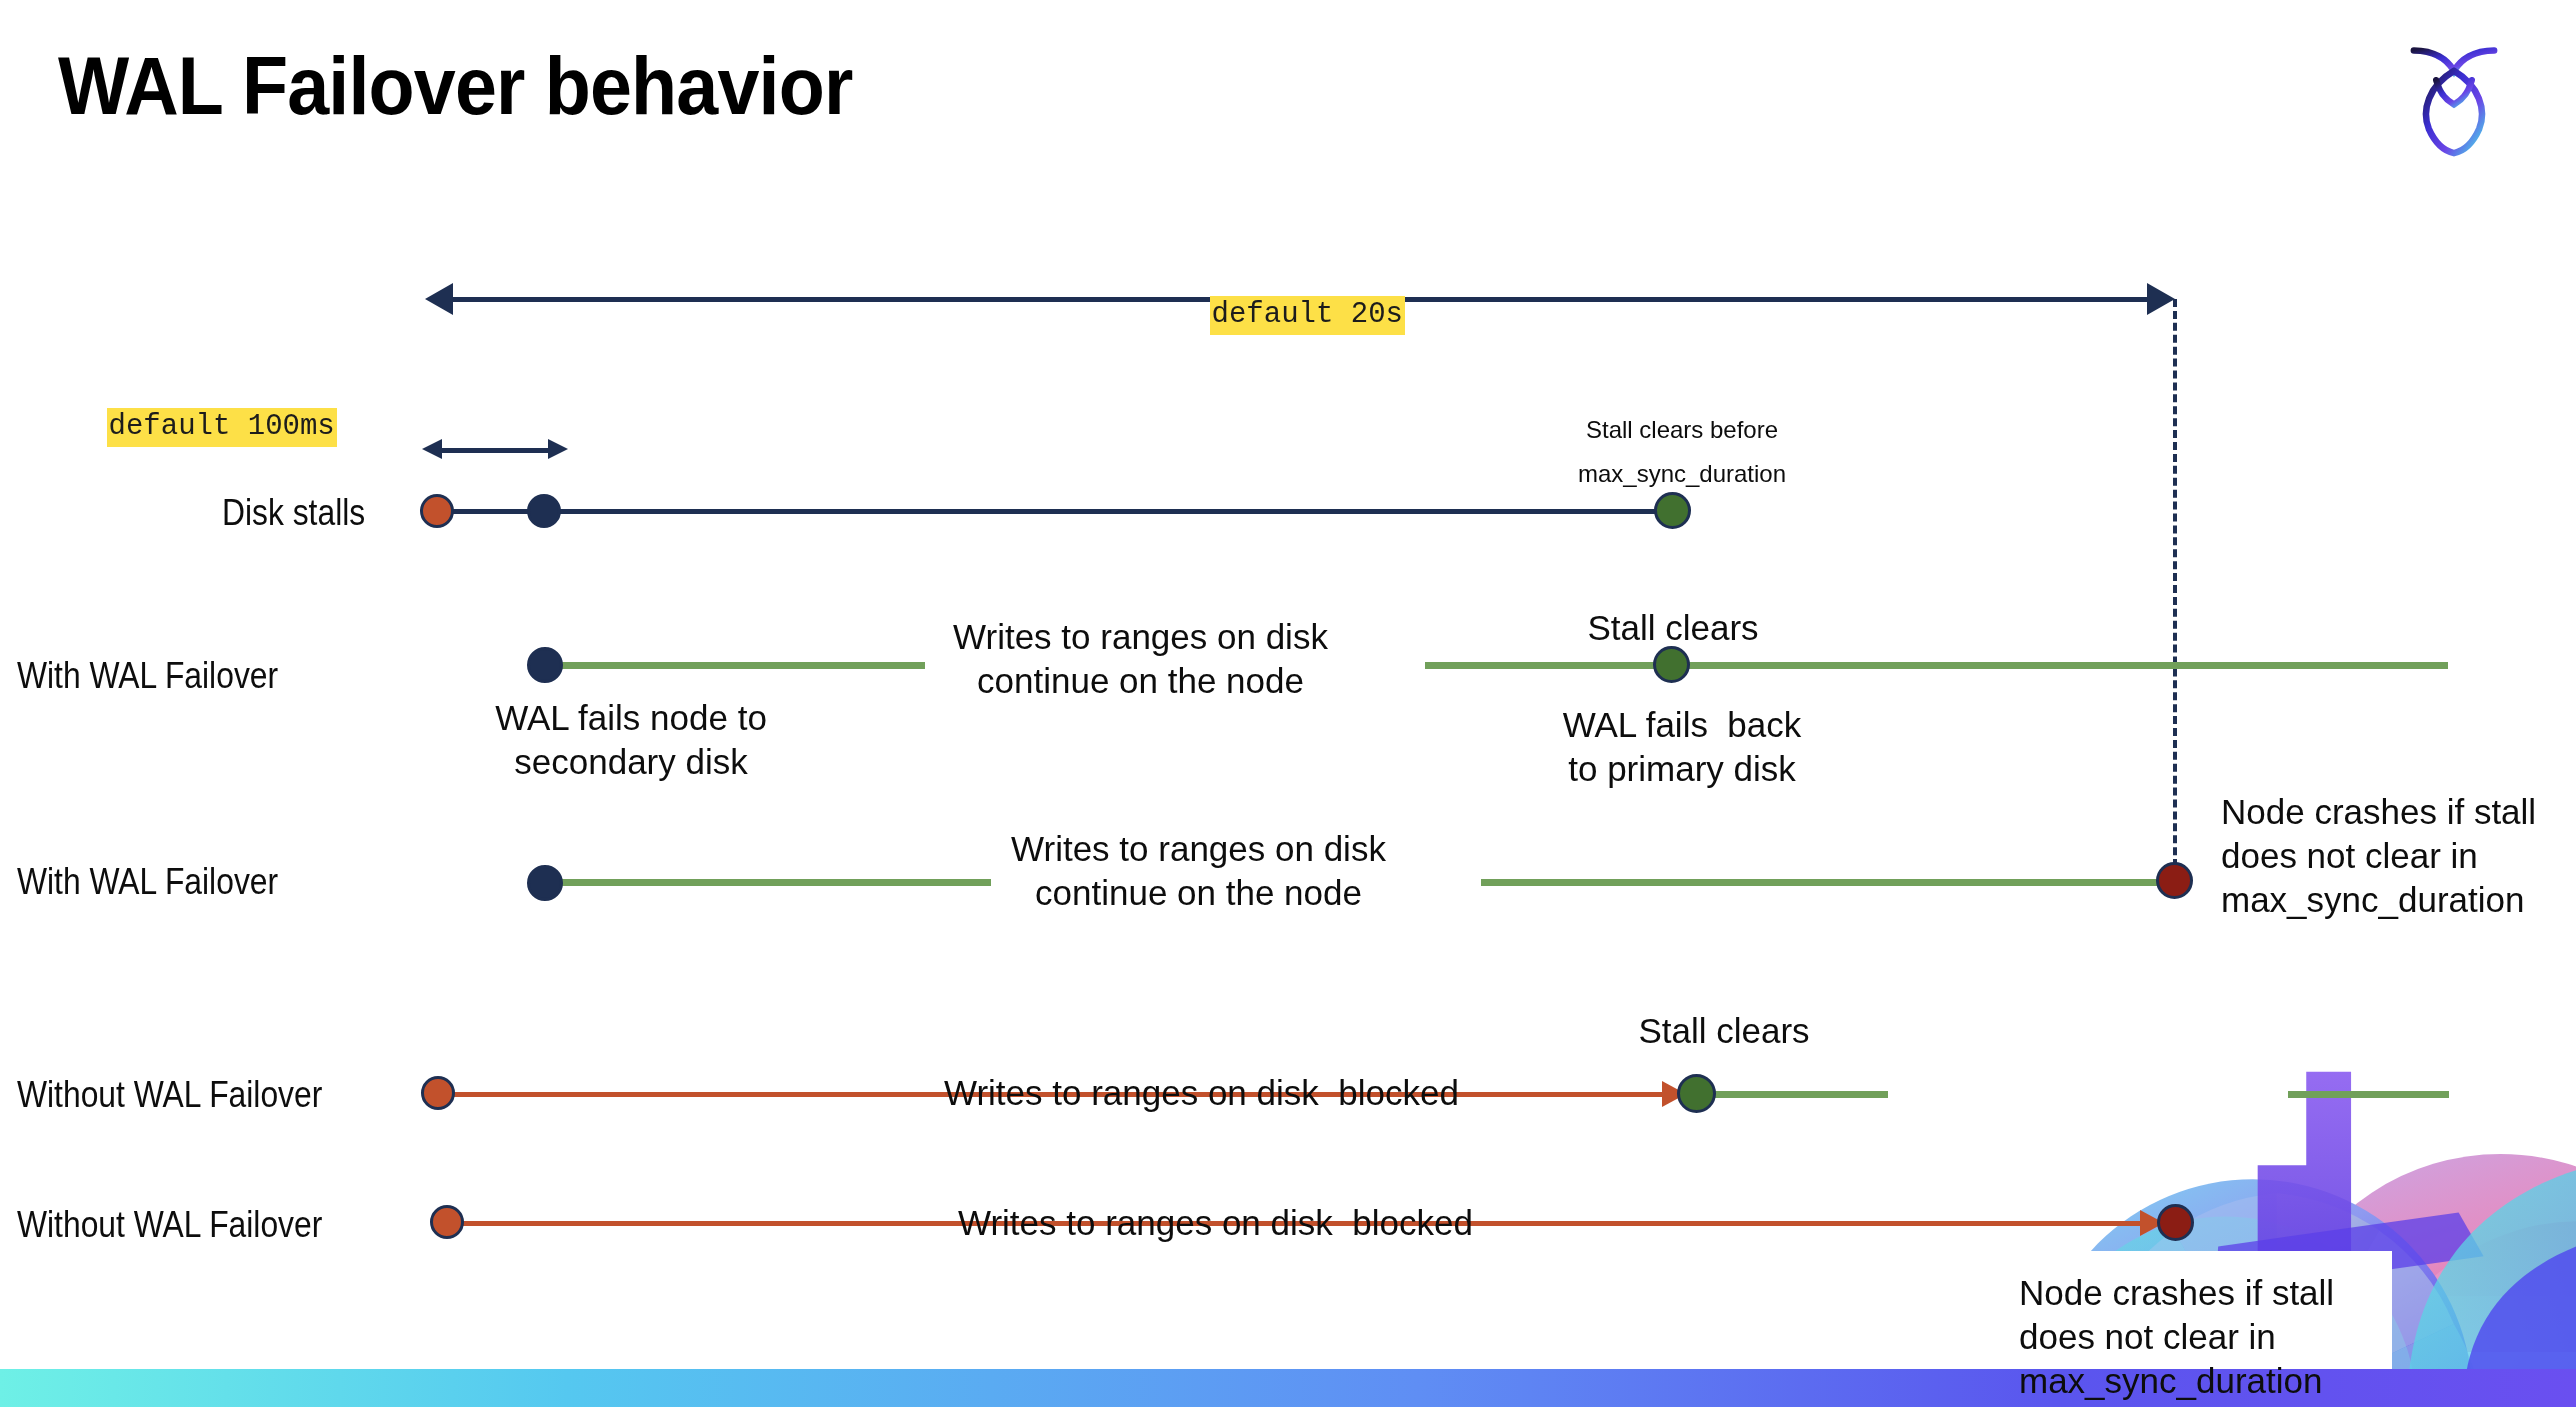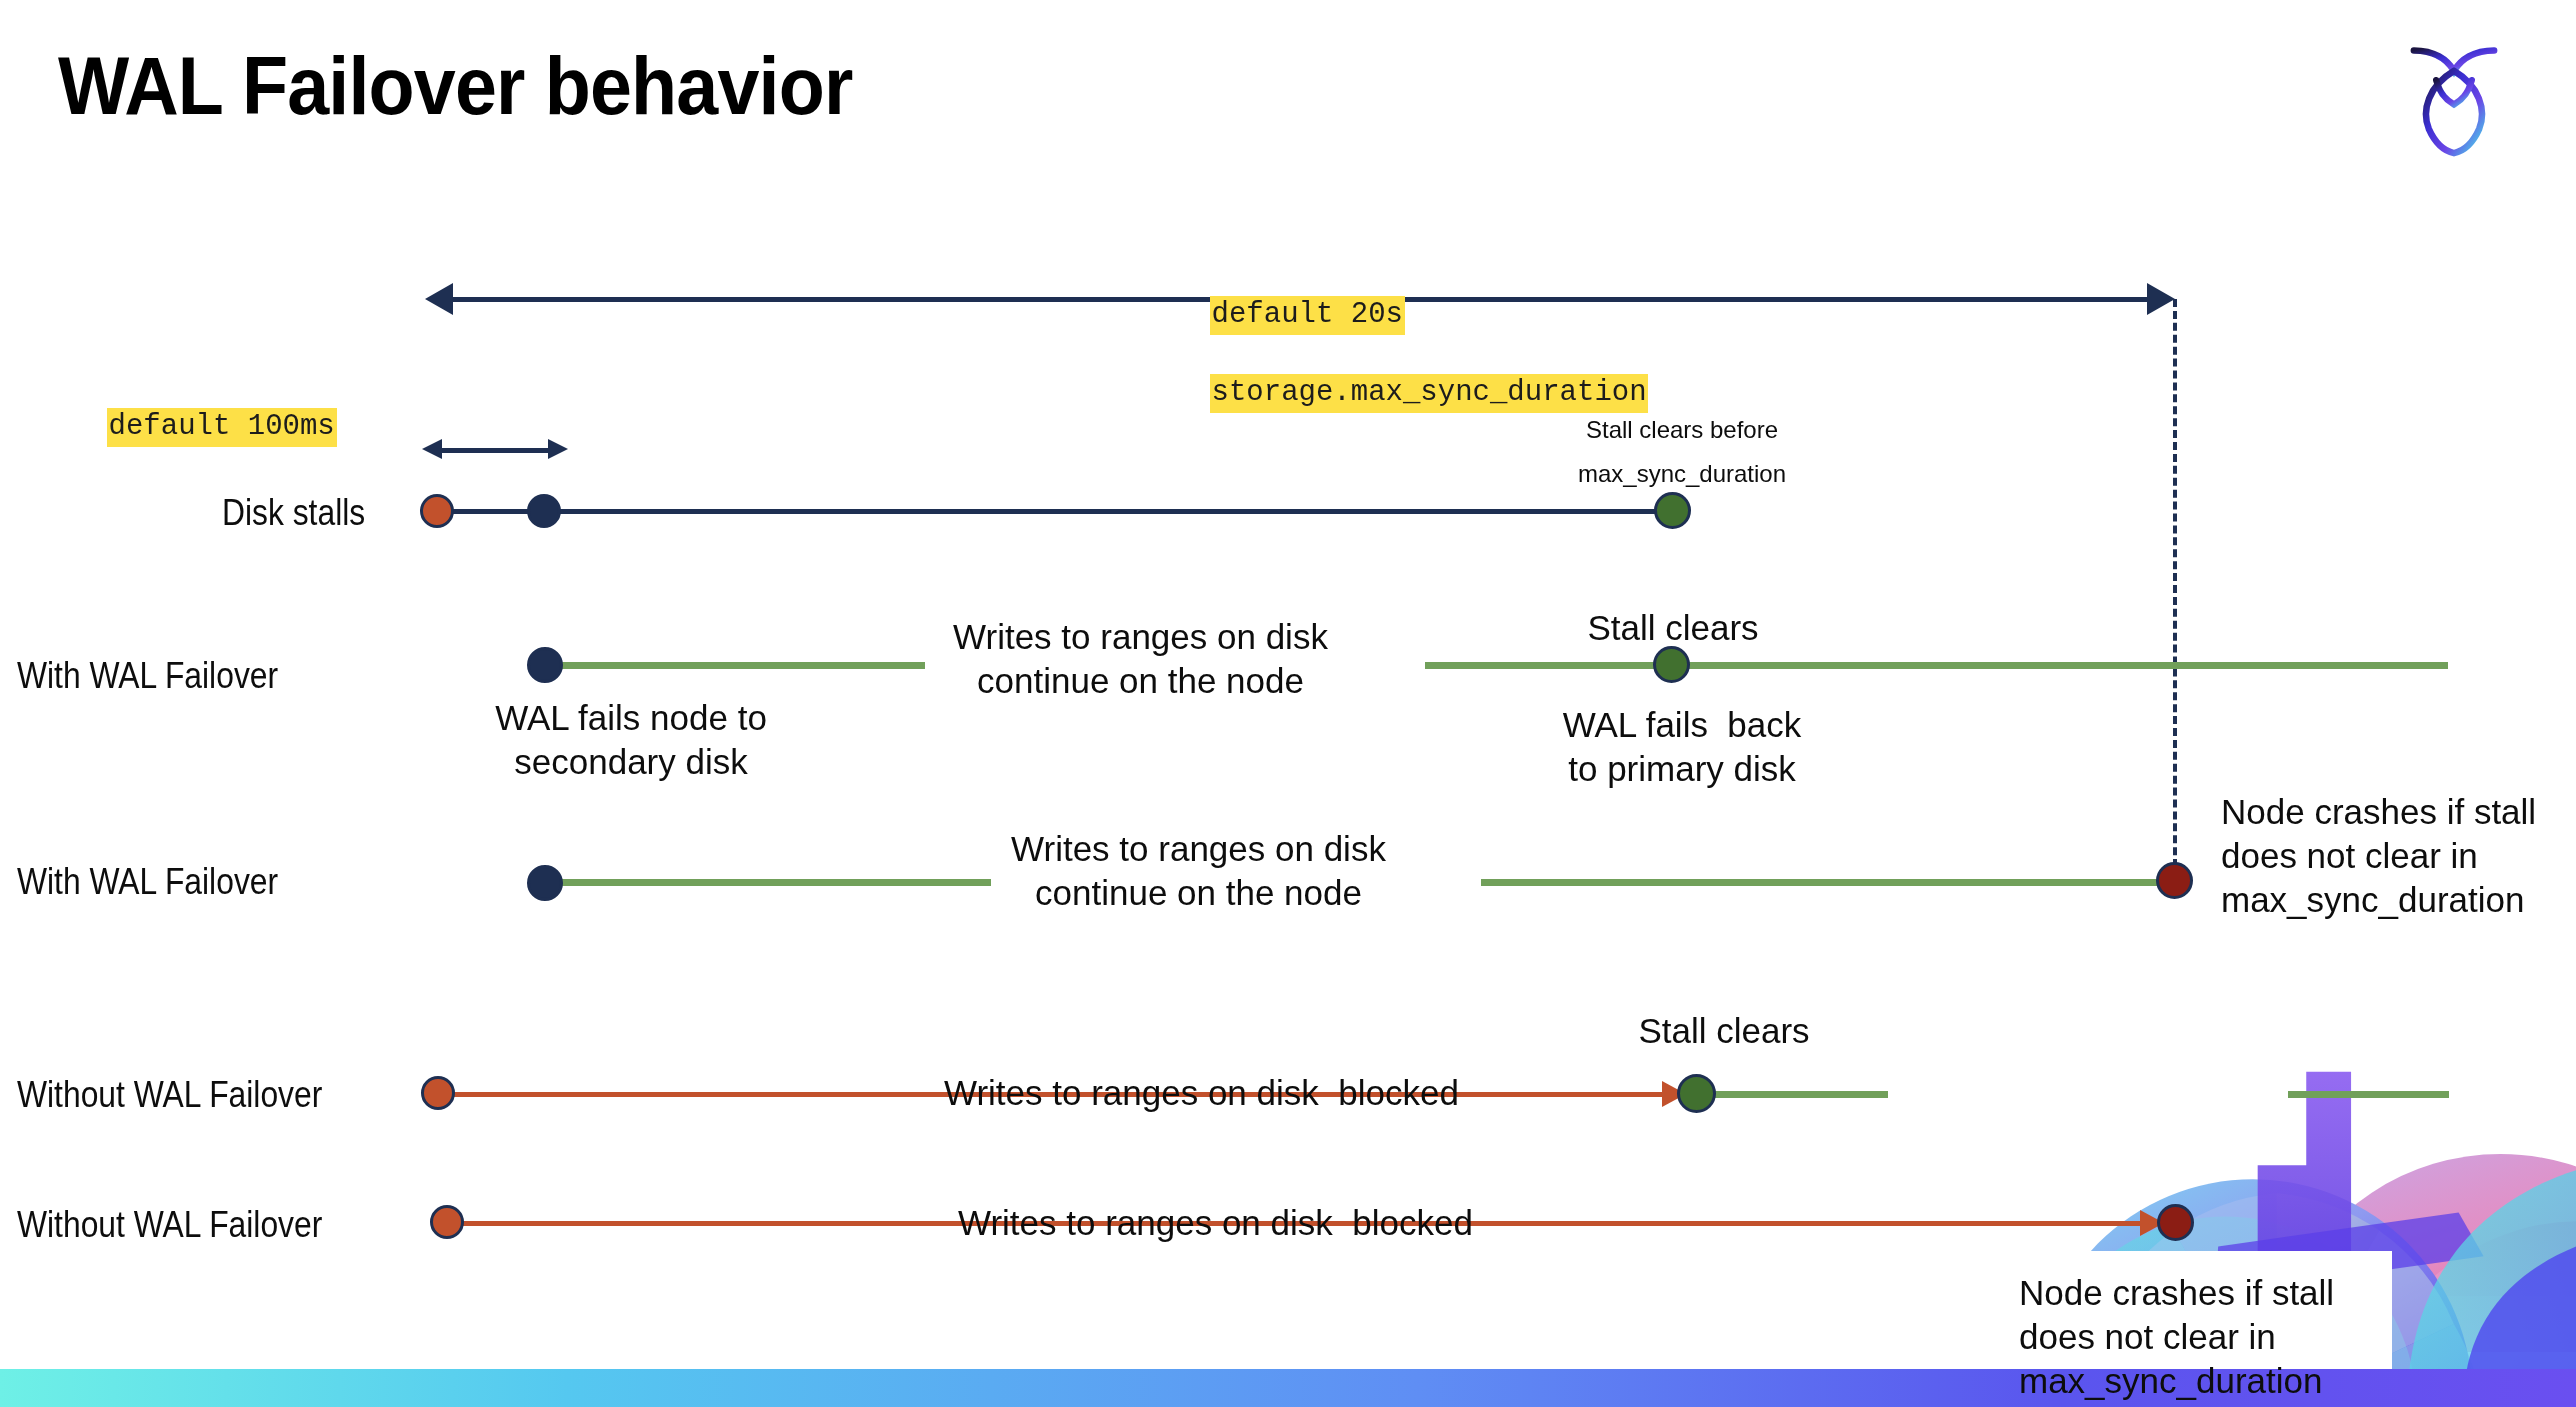--- a/index.html
+++ b/index.html
@@ -142,21 +142,20 @@
   </div>
 
   <div class="title">WAL Failover behavior</div>
 
   <div class="hline navy" style="left:439px;top:297px;width:1724px;"></div>
   <div class="arrowhead ah-left" style="left:425px;top:283px;"></div>
   <div class="arrowhead ah-right" style="left:2147px;top:283px;"></div>
 
   <div class="mono" style="left:1140px;top:256px;">
     <span>default 20s</span><br>
-    <span>storage.max_sync_duration</span>
   </div>
 
   <div class="mono" style="left:37px;top:368px;">
     <span>default 100ms</span><br>
   </div>
 
   <div class="hline navy" style="left:437px;top:448px;width:112px;"></div>
   <div class="arrowhead ah-left-sm" style="left:422px;top:439px;"></div>
   <div class="arrowhead ah-right-sm" style="left:548px;top:439px;"></div>
 

